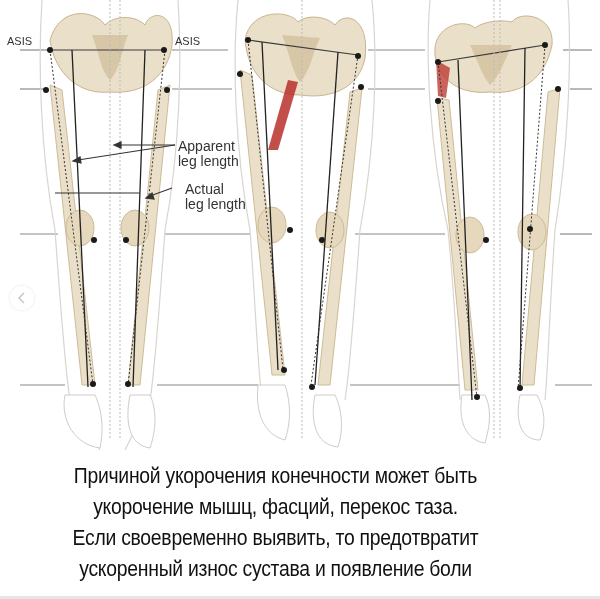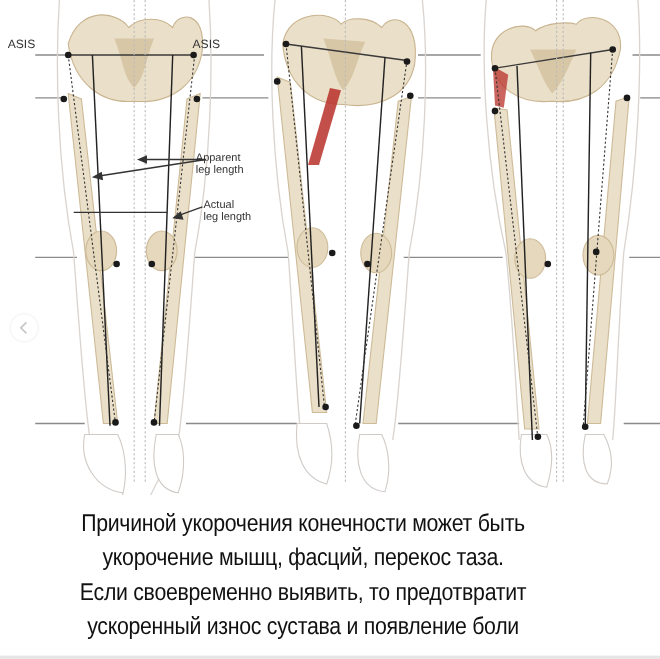--- a/index.html
+++ b/index.html
@@ -1,21 +1,21 @@
 <!DOCTYPE html>
 <html><head>
 <meta charset="utf-8">
 <style>
   html, body { margin: 0; padding: 0; }
   body { width: 600px; height: 599px; background: #ffffff; position: relative; overflow: hidden; font-family: "Liberation Sans", sans-serif; }
-  .figure { position: absolute; left: 0; top: 0; width: 484px; height: 450px; padding-left: 12px; }
+  .figure { position: absolute; left: 0; top: 0; width: 484px; height: 450px; }
   .figure svg { display: block; }
   .label { position: absolute; font-family: "Liberation Sans", sans-serif; color: #333; line-height: 1.05; }
   .asis { font-size: 11px; }
-  .annot { font-size: 10px; }
+  .annot { font-size: 14px; }
   .caption { position: absolute; left: 0; top: 460px; width: 551px; text-align: center; font-family: "Liberation Sans", sans-serif; font-size: 22px; line-height: 31px; color: #111; letter-spacing: -0.3px; }
   .caption div { transform: scaleX(0.88); transform-origin: center; white-space: nowrap; }
   .nav-prev { position: absolute; left: 10px; top: 286px; width: 24px; height: 24px; border-radius: 50%; background: rgba(255,255,255,0.9); box-shadow: 0 0 3px rgba(0,0,0,0.12); display: flex; align-items: center; justify-content: center; cursor: pointer; }
   .bottom-rule { position: absolute; left: 0; top: 596px; width: 600px; height: 3px; background: #e6e6e6; }
 </style>
 </head>
 <body>
 
 <div class="figure">
   <svg width="600" height="450" viewBox="0 0 600 450">

